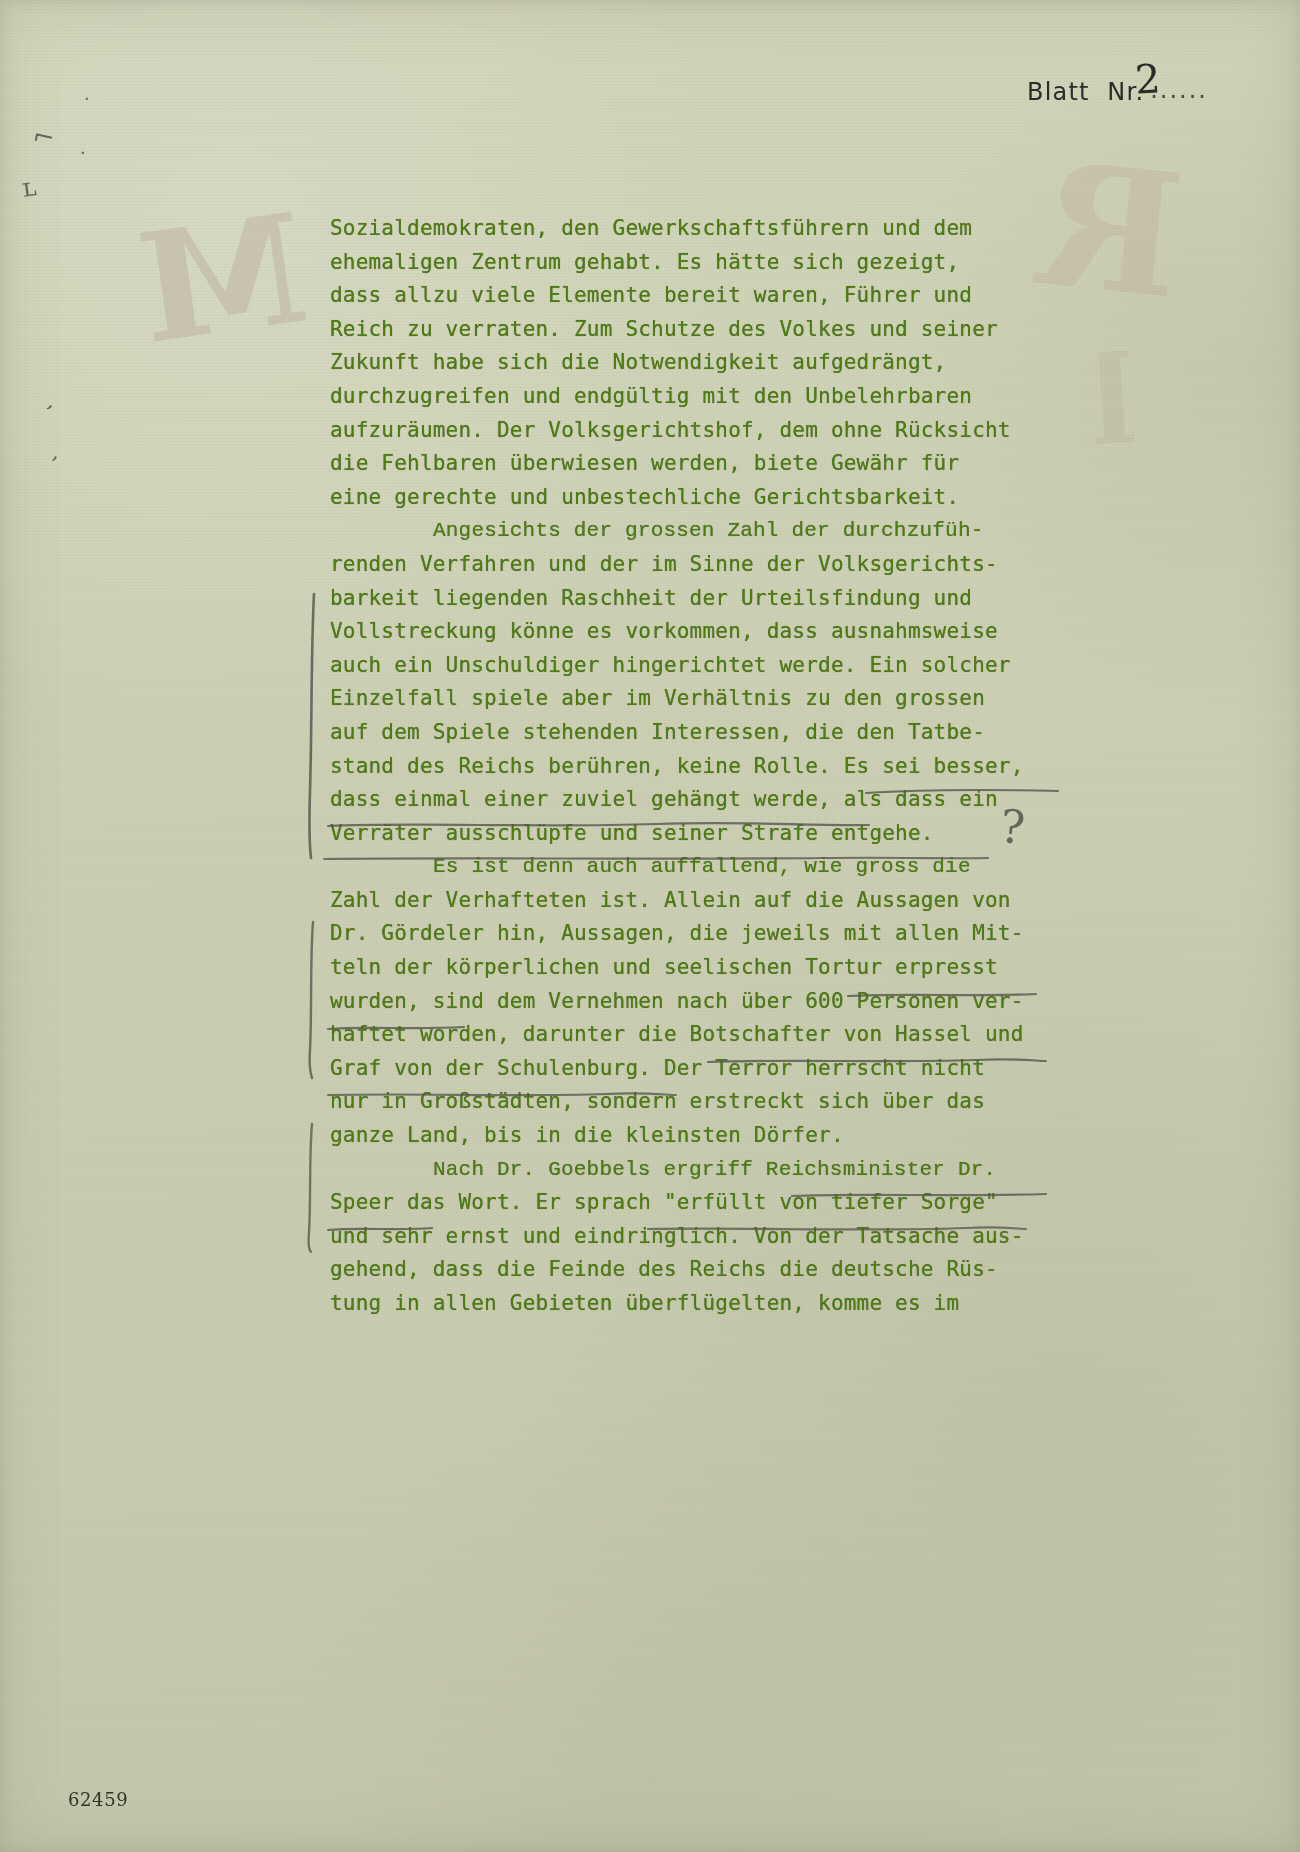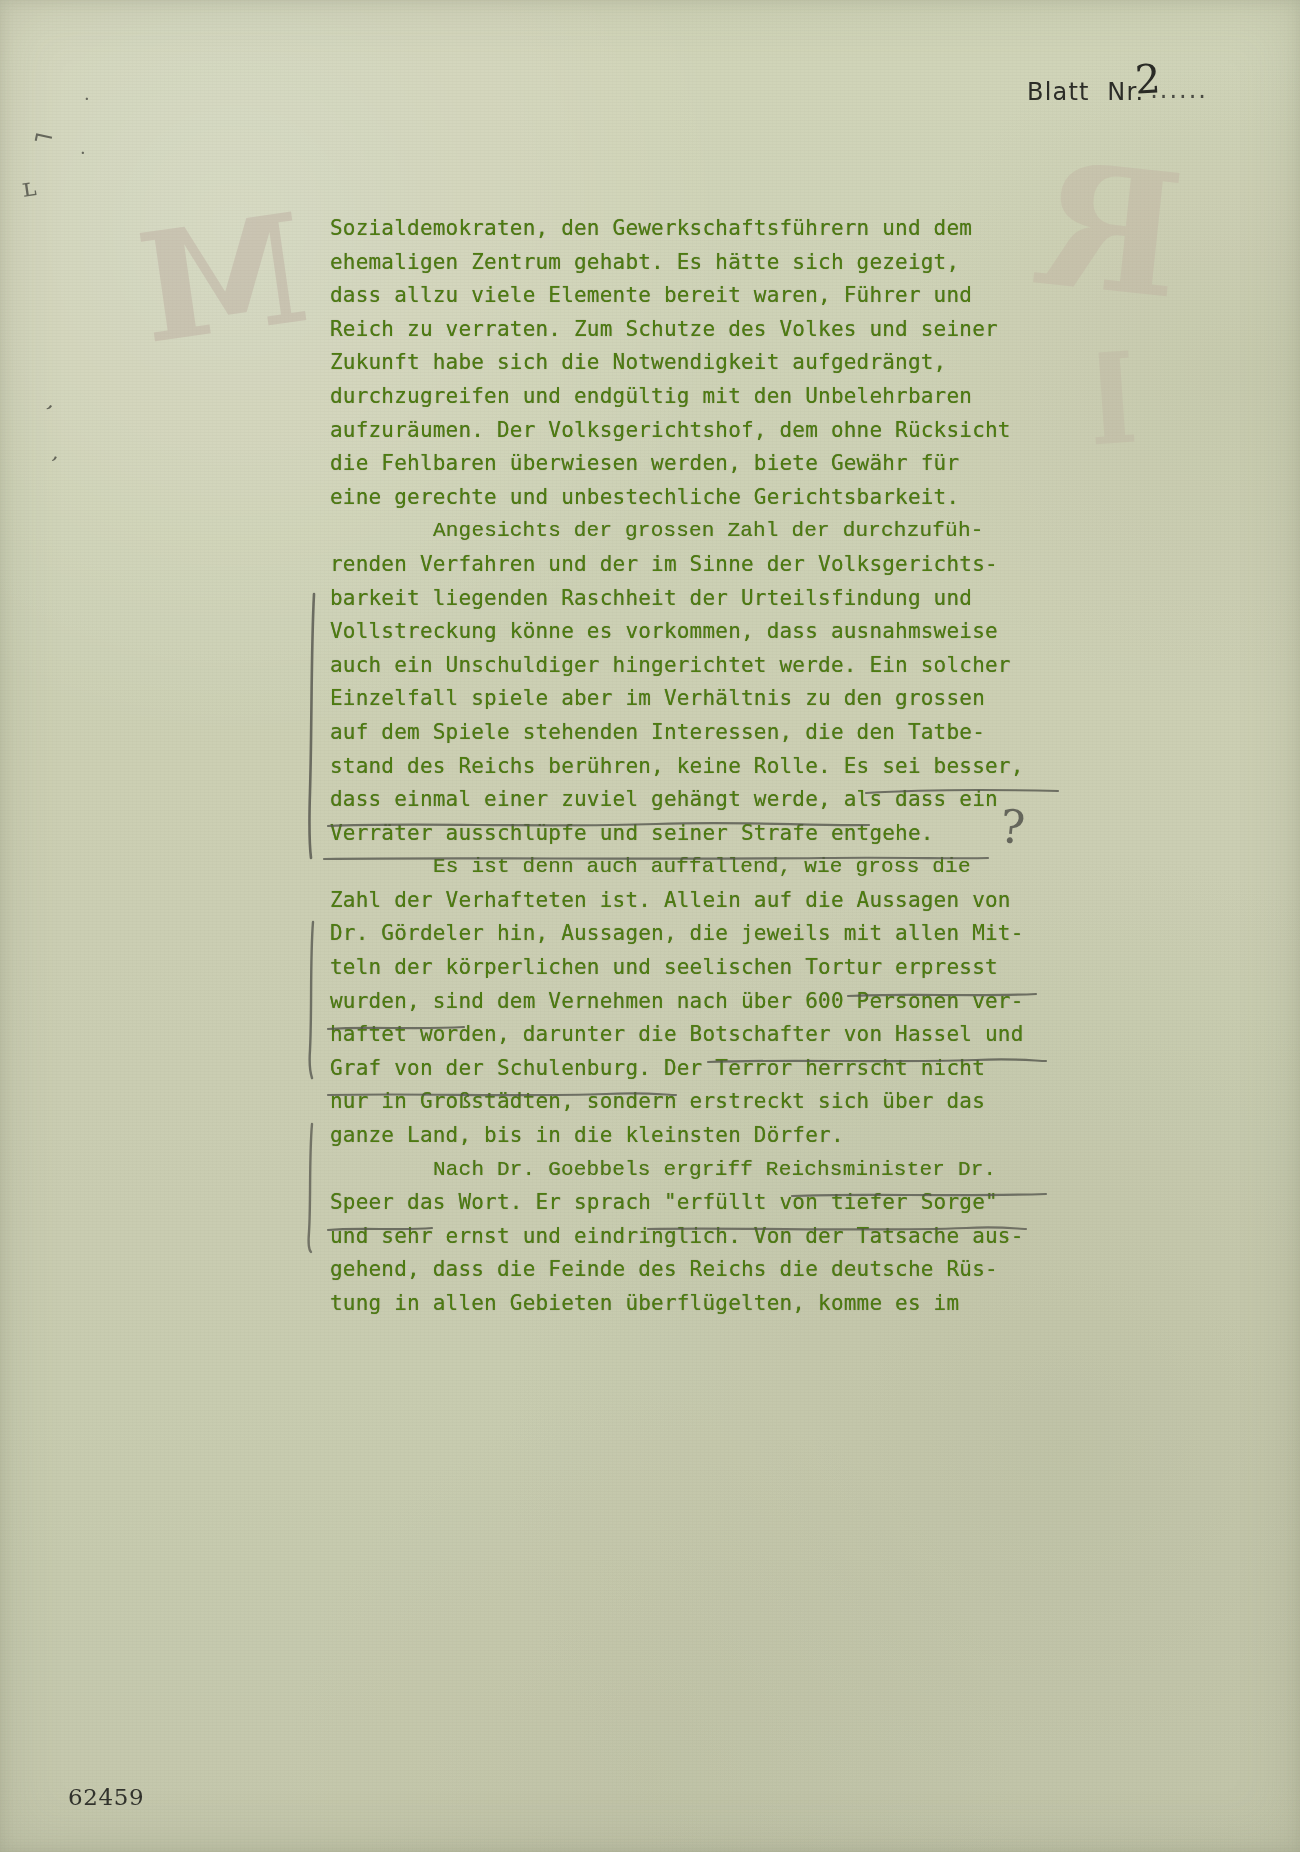--- a/index.html
+++ b/index.html
@@ -145,21 +145,21 @@
     font-family: "DejaVu Serif", "Liberation Serif", serif;
     opacity: .8;
   }
 
   
   #archive-number {
     position: absolute;
     left: 68px;
     bottom: 42px;
     font-family: "DejaVu Serif", "Liberation Serif", serif;
-    font-size: 23px;
+    font-size: 18px;
     color: #32332d;
     letter-spacing: .6px;
   }
 </style>
 </head>
 <body>
 
 <div id="page">
 
   <div id="paper-texture"></div>

